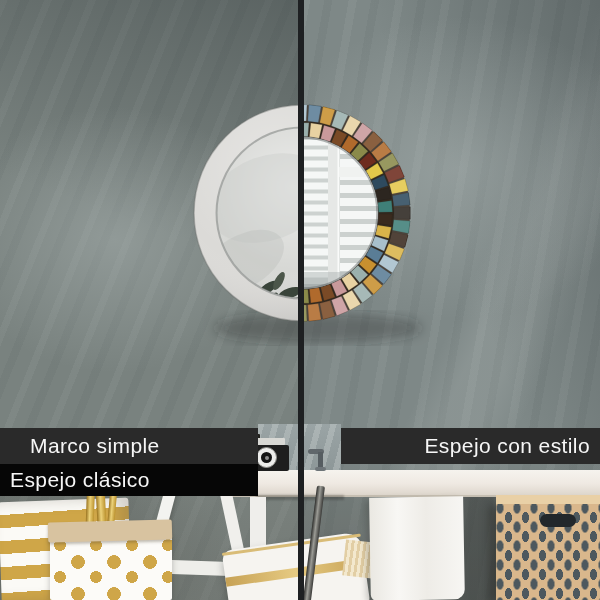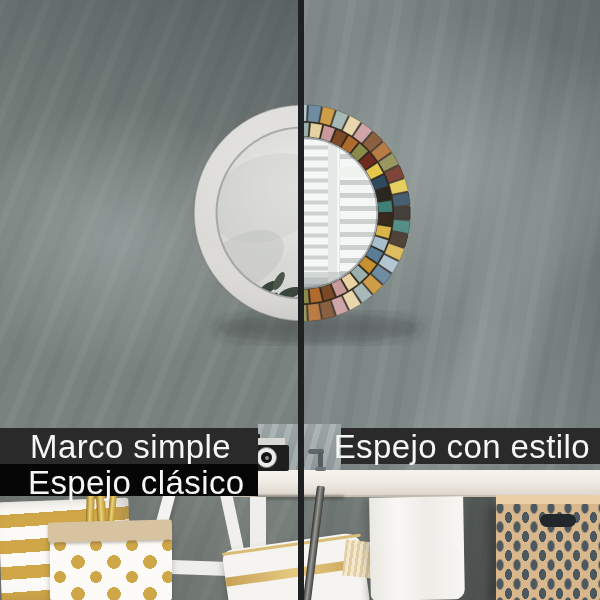--- a/index.html
+++ b/index.html
@@ -93,27 +93,27 @@
                      radial-gradient(ellipse 5px 8px, var(--sc-box-pattern) 68%, transparent 72%);
     background-size:17px 19px,17px 19px;background-position:4px 6px,12.5px 15.5px;
     box-shadow:-7px 3px 9px rgba(28,28,26,.4);}
   .box-top{left:0;top:-7px;width:104px;height:9px;background:#e9d0a6;}
   .box-handle{left:44px;top:12px;width:36px;height:13px;background:#22272b;border-radius:7px;}
 
   
   .label-block{top:428px;z-index:40;display:flex;flex-direction:column;}
   .label-block-left{left:0;width:258px;}
   .label-block-right{left:341px;width:259px;}
-  .bar{position:relative;display:flex;align-items:flex-start;color:var(--label-text);
-    font-size:33px;font-weight:300;letter-spacing:.4px;white-space:nowrap;}
+  .bar{position:relative;display:flex;align-items:center;color:var(--label-text);
+    font-size:21px;font-weight:300;letter-spacing:.4px;white-space:nowrap;}
   .bar-top{height:36px;background:var(--bar-gray);}
   .bar-bottom{height:32px;background:var(--bar-black);}
   .label-block-left .bar{justify-content:flex-start;}
   .label-block-left .bar-top{padding-left:30px;}
-  .label-block-left .bar-bottom{padding-left:28px;}
+  .label-block-left .bar-bottom{padding-left:10px;}
   .label-block-right .bar{justify-content:flex-end;padding-left:22px;}
   .label-block-right .bar-top{padding-right:10px;}
   .label-block-right .bar-bottom{padding-right:8px;}
   .bar span{position:static;}
 
   
   .divider{left:298px;top:0;width:6px;height:600px;background:var(--divider-color);z-index:60;}
 </style>
 </head>
 <body>

